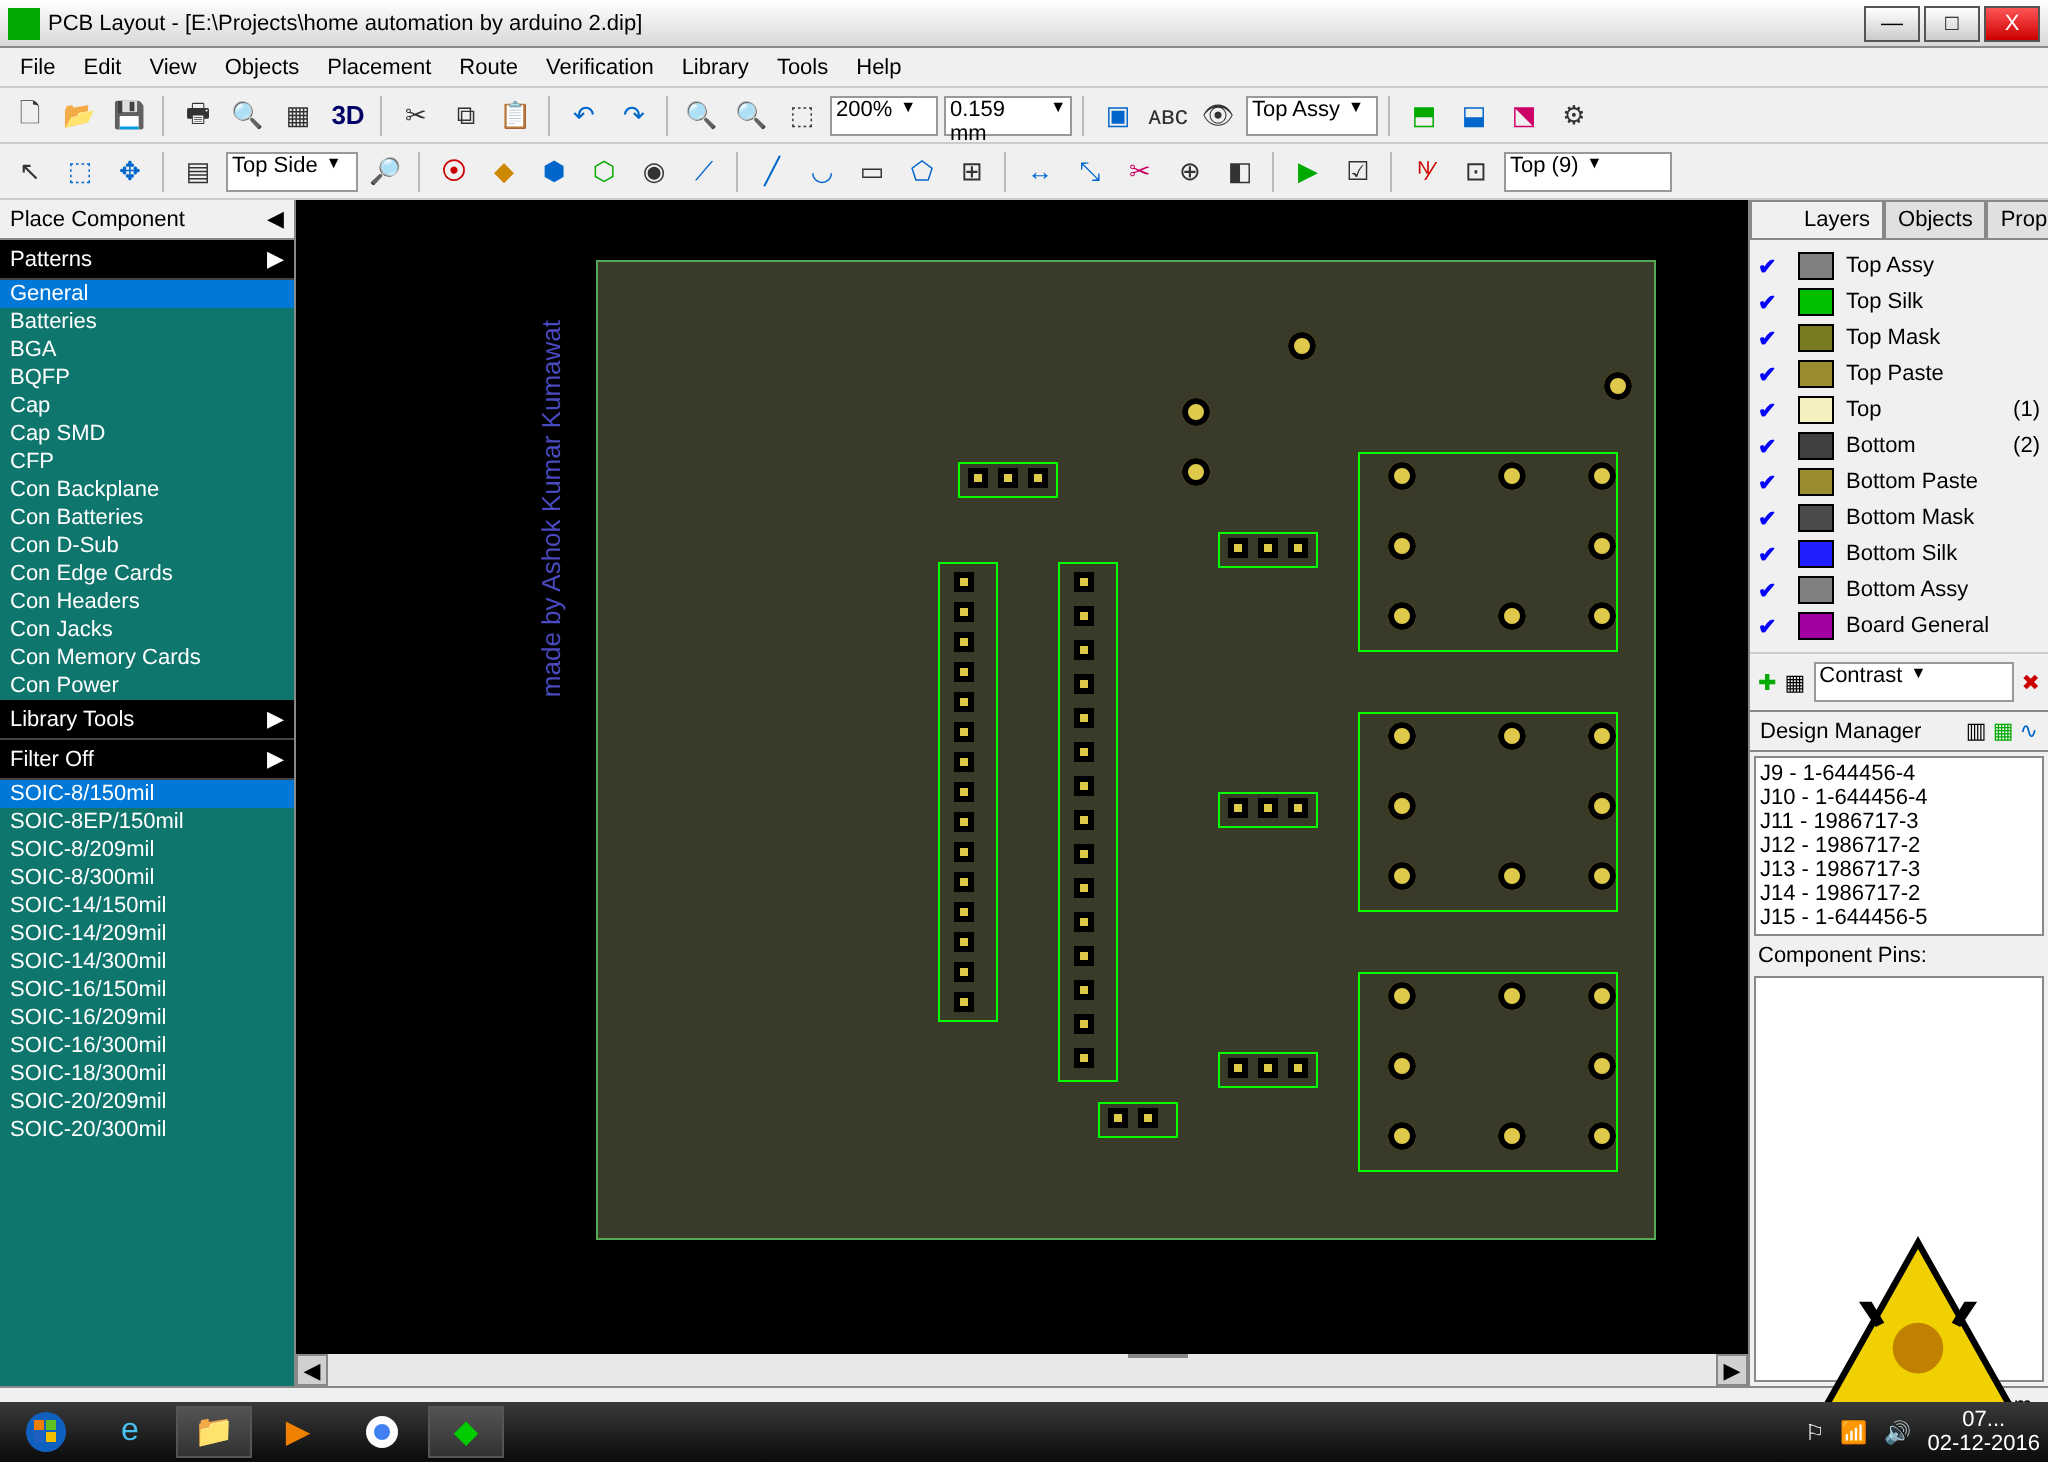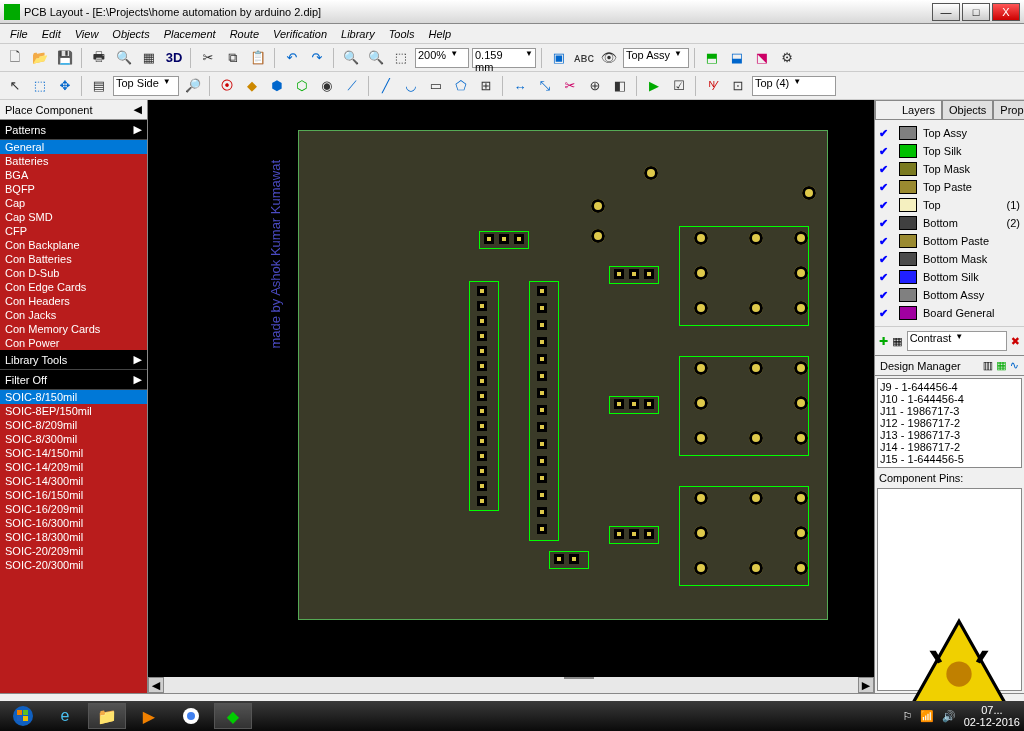--- a/index.html
+++ b/index.html
@@ -6,28 +6,28 @@
 body { width: 1024px; height: 731px; overflow: hidden; background: #000; position: relative; }
 .window { width: 100%; height: 711px; background: #fff; display: flex; flex-direction: column; }
 .titlebar { height: 24px; background: linear-gradient(#fff, #d8d8d8); display: flex; align-items: center; padding: 0 4px; border-bottom: 1px solid #888; }
 .titlebar .app-icon { width: 16px; height: 16px; background: #0a0; margin-right: 4px; }
 .titlebar .title { flex: 1; }
 .window-controls { display: flex; gap: 2px; }
 .window-controls div { width: 28px; height: 18px; border: 1px solid #555; display: flex; align-items: center; justify-content: center; }
 .min-btn, .max-btn { background: linear-gradient(#fff,#ccc); }
 .close-btn { background: linear-gradient(#f55,#c00); color: #fff; }
 .menubar { height: 20px; background: #f0f0f0; display: flex; align-items: center; padding: 0 4px; gap: 2px; border-bottom: 1px solid #ccc; }
-.menubar span { padding: 2px 6px; font-style: italic; }
+.menubar span { padding: 2px 6px; }
 .toolbar-row { height: 28px; background: #f0f0f0; display: flex; align-items: center; padding: 0 4px; gap: 3px; border-bottom: 1px solid #ccc; }
 .tb-btn { width: 22px; height: 22px; border: 1px solid transparent; display: flex; align-items: center; justify-content: center; font-size: 13px; color: #333; }
 .tb-sep { width: 2px; height: 20px; border-left: 1px solid #bbb; margin: 0 2px; }
 .tb-combo { height: 20px; border: 1px solid #999; background: #fff; padding: 0 2px; display: flex; align-items: flex-start; }
 .tb-combo .arrow { margin-left: 4px; font-size: 8px; }
 .main-area { flex: 1; display: flex; min-height: 0; }
-.left-panel { width: 148px; background: #b91c1c; color: #fff; display: flex; flex-direction: column; border-right: 1px solid #888; }
+.left-panel { width: 148px; background: #0f766e; color: #fff; display: flex; flex-direction: column; border-right: 1px solid #888; }
 .panel-header { background: #f0f0f0; color: #000; padding: 3px 5px; display: flex; justify-content: space-between; align-items: center; border-bottom: 1px solid #888; }
 .panel-section { background: #000; color: #fff; padding: 3px 5px; display: flex; justify-content: space-between; align-items: center; border-bottom: 1px solid #444; gap: 32px; }
 .list { flex: 1; overflow: hidden; }
 .list-item { padding: 1px 5px; white-space: nowrap; overflow: hidden; }
 .list-item.selected { background: #0078d7; }
 .canvas { flex: 1; background: #000; position: relative; overflow: hidden; }
 .pcb-board { position: absolute; left: 150px; top: 30px; width: 530px; height: 490px; background: #3a3a28; border: 1px solid #5a5; }
 .pad { position: absolute; width: 14px; height: 14px; border-radius: 50%; background: #dec94a; box-shadow: inset 0 0 0 3px #000; }
 .pad.sq { border-radius: 0; }
 .comp-box { position: absolute; border: 1px solid #0f0; }
@@ -155,21 +155,21 @@
     <div class="tb-btn" style="color:#c06">✂</div>
     <div class="tb-btn">⊕</div>
     <div class="tb-btn">◧</div>
     <div class="tb-sep"></div>
     <div class="tb-btn" style="color:#0a0">▶</div>
     <div class="tb-btn">☑</div>
     <div class="tb-sep"></div>
     <div class="tb-btn" style="color:#c00">ᴺ⁄</div>
     <div class="tb-btn">⊡</div>
     <div class="tb-combo" style="width:84px">
-        <span>Top (4)</span>
+        <span>Top (9)</span>
         <span class="arrow">▼</span>
       </div>
   </div>
 
   <div class="main-area">
     <div class="left-panel">
       <div class="panel-header">
         <span>Place Component</span>
           <span>◀</span>
       </div>

